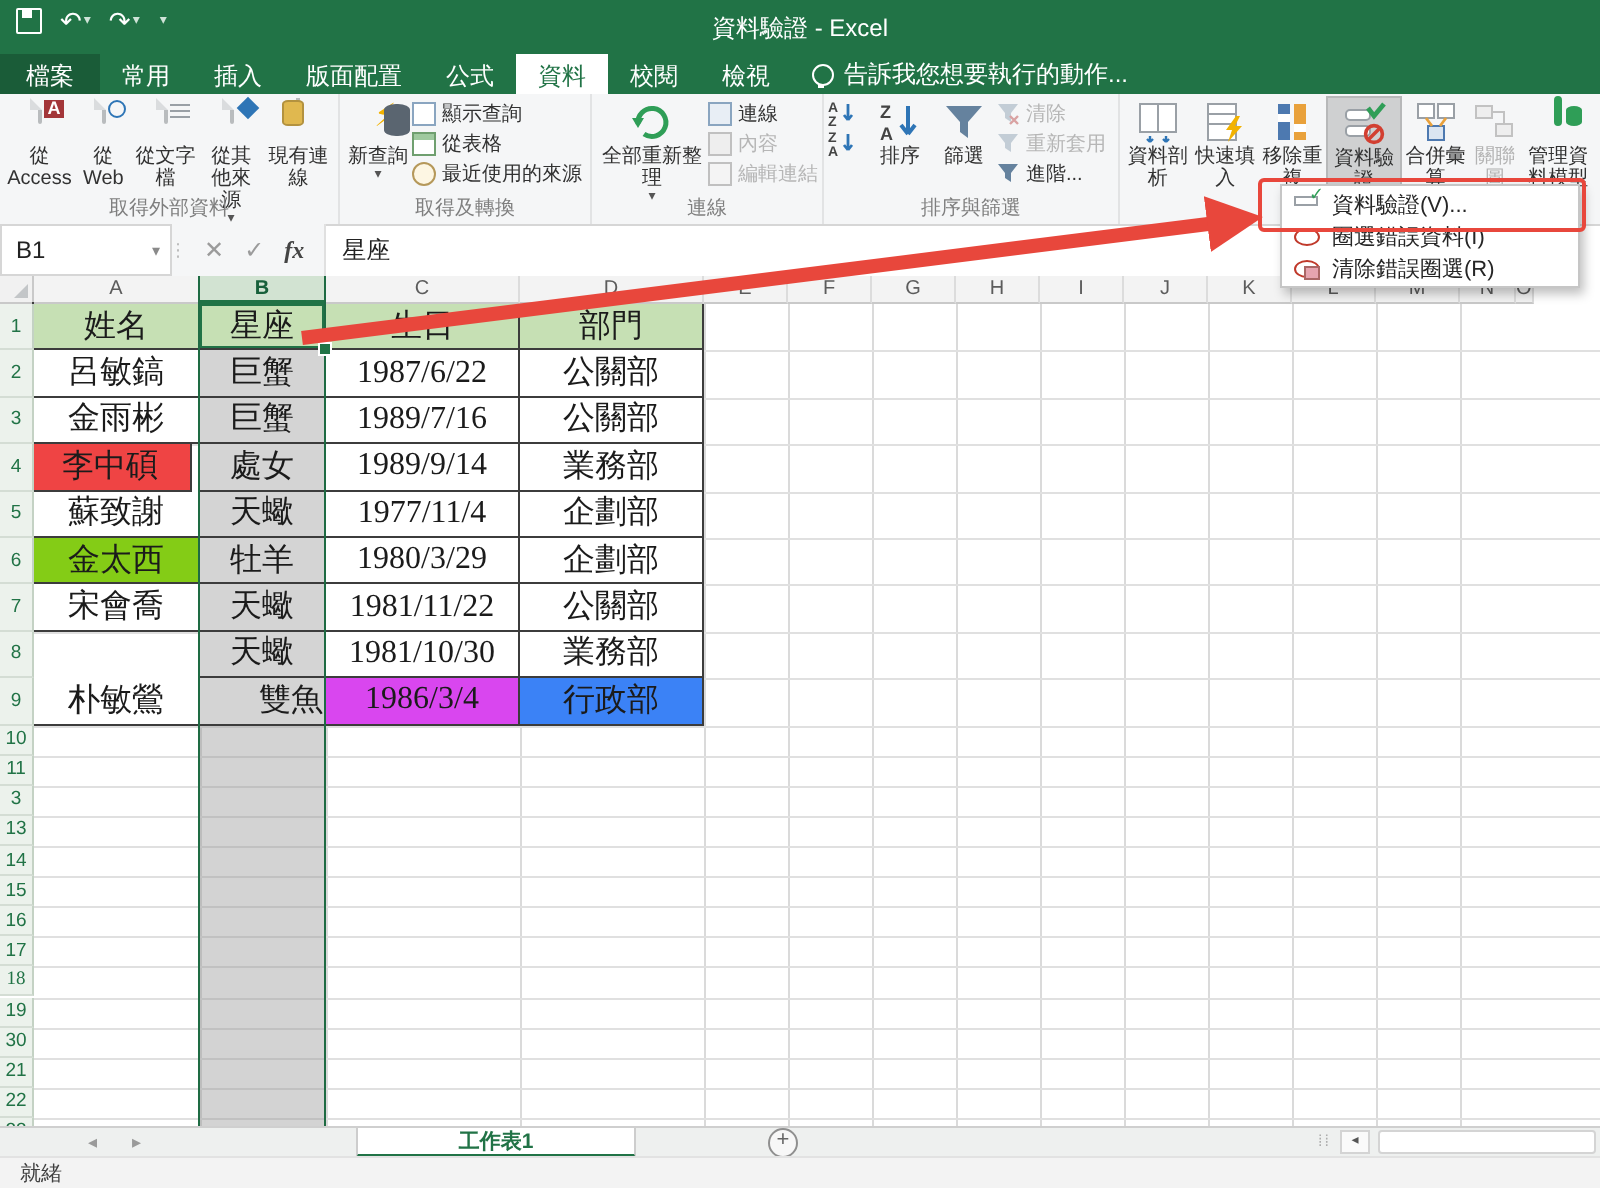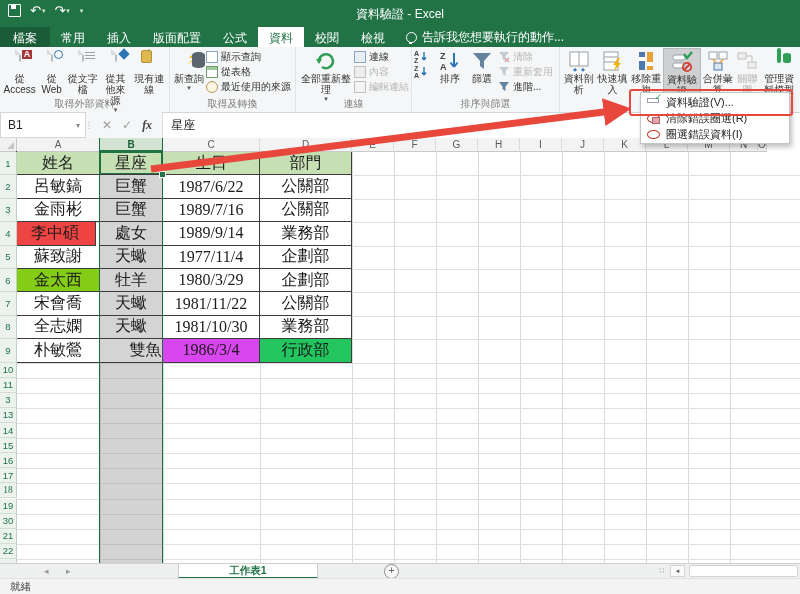--- a/index.html
+++ b/index.html
@@ -424,28 +424,27 @@
       <div class="tcell" style="left: 163px; top: 107.6px; width: 97px; height: 23.4px; background: rgb(255, 255, 255);">1977/11/4</div>
       <div class="tcell" style="left: 260px; top: 107.6px; width: 92px; height: 23.4px; background: rgb(255, 255, 255);">企劃部</div>
       <div class="tcell" style="left: 17px; top: 131px; width: 83px; height: 23.4px; background: #84cc16;">金太西</div>
       <div class="tcell" style="left: 100px; top: 131px; width: 63px; height: 23.4px; background: rgb(212, 212, 212);">牡羊</div>
       <div class="tcell" style="left: 163px; top: 131px; width: 97px; height: 23.4px; background: rgb(255, 255, 255);">1980/3/29</div>
       <div class="tcell" style="left: 260px; top: 131px; width: 92px; height: 23.4px; background: rgb(255, 255, 255);">企劃部</div>
       <div class="tcell" style="left: 17px; top: 154.4px; width: 83px; height: 23.4px; background: rgb(255, 255, 255);">宋會喬</div>
       <div class="tcell" style="left: 100px; top: 154.4px; width: 63px; height: 23.4px; background: rgb(212, 212, 212);">天蠍</div>
       <div class="tcell" style="left: 163px; top: 154.4px; width: 97px; height: 23.4px; background: rgb(255, 255, 255);">1981/11/22</div>
       <div class="tcell" style="left: 260px; top: 154.4px; width: 92px; height: 23.4px; background: rgb(255, 255, 255);">公關部</div>
-      <div class="tcell" style="left: 17px; top: 177.8px; width: 83px; height: 23.4px; background: rgb(255, 255, 255);">全志嫻</div>
       <div class="tcell" style="left: 100px; top: 177.8px; width: 63px; height: 23.4px; background: rgb(212, 212, 212);">天蠍</div>
       <div class="tcell" style="left: 163px; top: 177.8px; width: 97px; height: 23.4px; background: rgb(255, 255, 255);">1981/10/30</div>
       <div class="tcell" style="left: 260px; top: 177.8px; width: 92px; height: 23.4px; background: rgb(255, 255, 255);">業務部</div>
       <div class="tcell" style="left: 17px; top: 201.2px; width: 83px; height: 23.4px; background: rgb(255, 255, 255);">朴敏鶯</div>
       <div class="tcell" style="left: 100px; top: 201.2px; width: 63px; height: 23.4px; background: rgb(212, 212, 212); padding-left: 29px;">雙魚</div>
       <div class="tcell" style="left: 163px; top: 201.2px; width: 97px; height: 23.4px; background: #d946ef;">1986/3/4</div>
-      <div class="tcell" style="left: 260px; top: 201.2px; width: 92px; height: 23.4px; background: #22c55e;">行政部</div>
+      <div class="tcell" style="left: 260px; top: 201.2px; width: 92px; height: 23.4px; background: #3b82f6;">行政部</div>
       <div class="fillhandle" style="left: 159px; top: 33.4px;"></div>
       <div class="gcol" style="left: 17px; width: 83px;">A</div>
       <div class="gcol sel" style="left: 100px; width: 63px;">B</div>
       <div class="gcol" style="left: 163px; width: 97px;">C</div>
       <div class="gcol" style="left: 260px; width: 92px;">D</div>
       <div class="gcol" style="left: 352px; width: 42px;">E</div>
       <div class="gcol" style="left: 394px; width: 42px;">F</div>
       <div class="gcol" style="left: 436px; width: 42px;">G</div>
       <div class="gcol" style="left: 478px; width: 42px;">H</div>
       <div class="gcol" style="left: 520px; width: 42px;">I</div>
@@ -480,26 +479,26 @@
       <div class="grow" style="top: 420.9px; height: 15.1px;">23</div>
       <div class="gcorner"></div>
     </div>
 
   <div id="menu">
       <div class="mitem">
         <span class="micon mi-dv"></span>
         <span>資料驗證(V)...</span>
       </div>
       <div class="mitem">
+        <span class="micon mi-circ"></span>
+        <span>圈選錯誤資料(I)</span>
+      </div>
+      <div class="mitem">
         <span class="micon mi-clear"></span>
         <span>清除錯誤圈選(R)</span>
-      </div>
-      <div class="mitem">
-        <span class="micon mi-circ"></span>
-        <span>圈選錯誤資料(I)</span>
       </div>
     </div>
   <div id="redbox"></div>
 
   <div id="tabbar">
     <span class="navarr" style="left:44px">◂</span>
     <span class="navarr" style="left:66px">▸</span>
     <div id="sheettab">工作表1</div>
     <div id="addsheet">+</div>
     <span id="hscroll-dots">⁞⁞</span>

